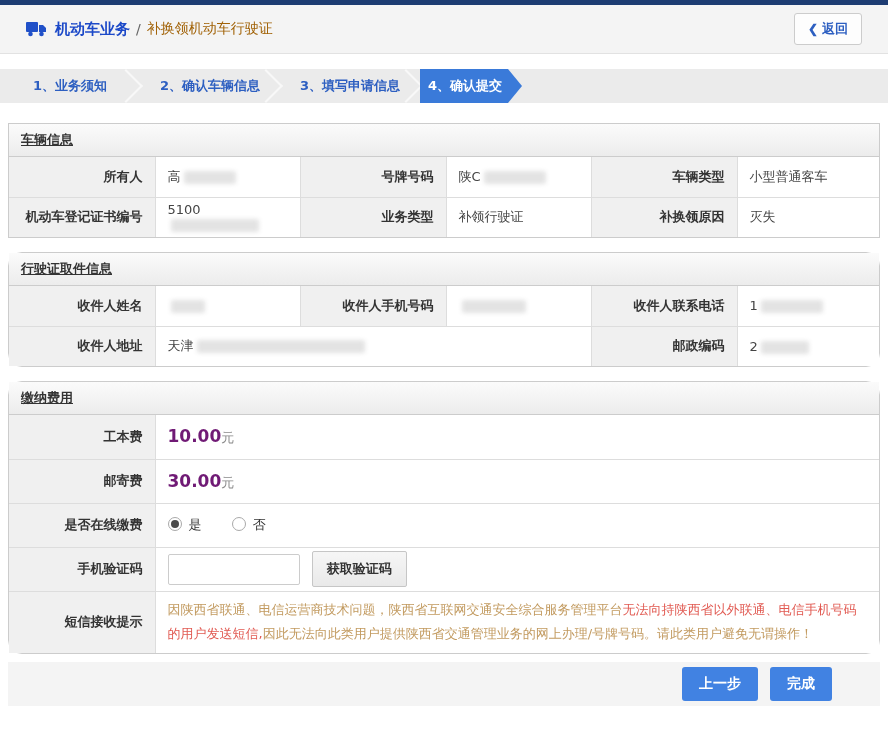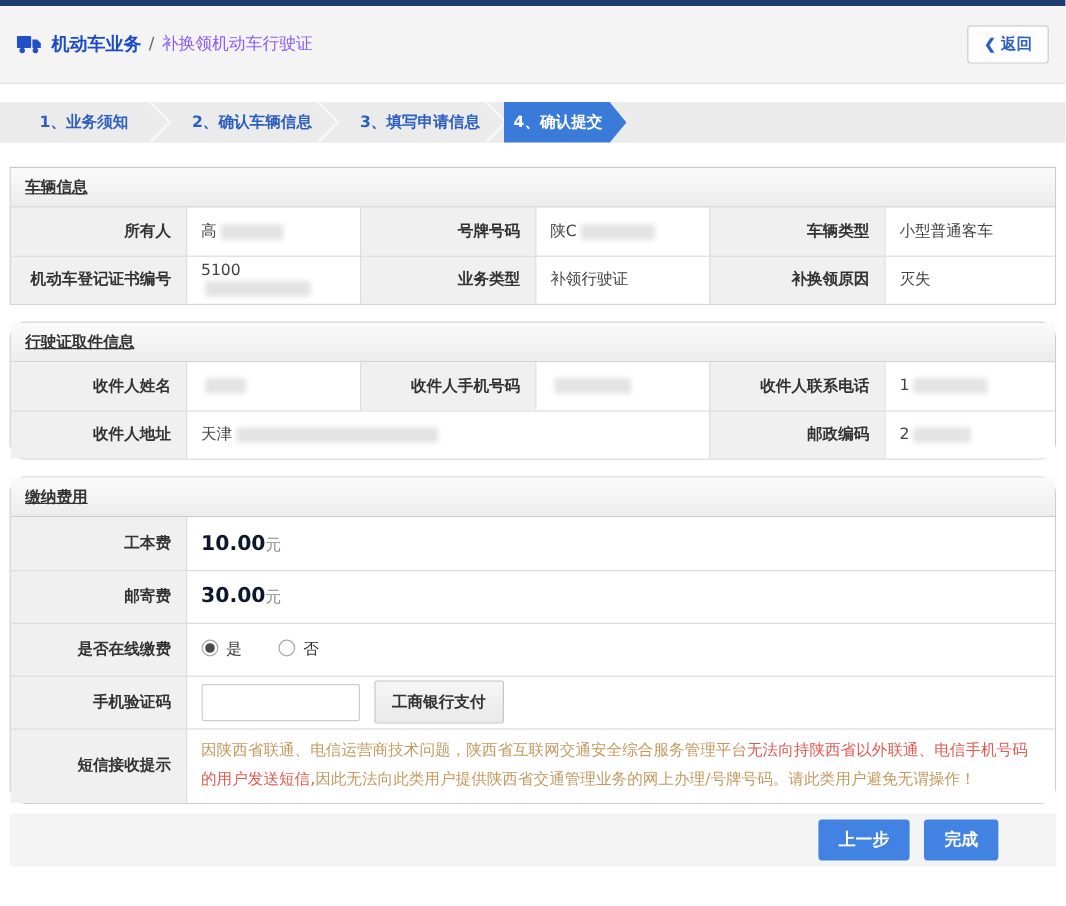--- a/index.html
+++ b/index.html
@@ -6,27 +6,27 @@
   html,body { width: 888px; background: #fff; }
   body {
     font-family: "DejaVu Sans", "Liberation Sans", sans-serif;
     font-size: 13px; color: #333; height: 755px; overflow: hidden;
   }
   
   .topbar { height: 5px; background: #1d3c72; }
 
   
   .header {
-    height: 65px; background: #f4f4f4; border-bottom: 1px solid #e2e2e2;
-    display: flex; align-items: center; padding: 0 14px;
+    height: 49px; background: #f4f4f4; border-bottom: 1px solid #e2e2e2;
+    display: flex; align-items: center; padding: 0 26px;
   }
   .truck-icon { display: inline-flex; margin-right: 8px; }
   .page-title { color: #1c49c8; font-size: 15px; font-weight: bold; }
   .crumb-sep { color: #666; margin: 0 6px; font-size: 14px; }
-  .page-subtitle { color: #8b5cf6; font-size: 14px; }
+  .page-subtitle { color: #a16207; font-size: 14px; }
   .back-btn {
     margin-left: auto; background: #fdfdfd; border: 1px solid #ccc;
     border-radius: 3px; padding: 6px 13px; color: #2d5fc1; font-size: 13px;
     font-weight: bold; cursor: pointer; display: flex; align-items: center; gap: 4px;
   }
   .back-chevron { font-size: 12px; }
 
   
   .tabs { margin-top: 15px; height: 34px; background: #ebebeb; display: flex; }
   .tab {
@@ -58,21 +58,21 @@
   td.lbl { background: #f0f0f0; text-align: right; font-weight: bold; color: #333; }
   td.val { background: #fff; color: #444; }
 
   .redact {
     display: inline-block; height: 13px; background: #e3e3e3; border-radius: 2px;
     filter: blur(2px); vertical-align: middle; margin-left: 3px;
   }
 
   
   .fees .grid td { height: 44px; }
-  .fee-num { color: #0f172a; font-weight: bold; font-size: 17px; }
+  .fee-num { color: #701a75; font-weight: bold; font-size: 17px; }
   .fee-unit { color: #8a8a8a; font-size: 13px; }
 
   .radio {
     display: inline-block; width: 14px; height: 14px; border-radius: 50%;
     border: 1px solid #a9a9a9; background: #fff; vertical-align: -2px; margin-right: 7px;
     cursor: pointer;
   }
   .radio.checked::after {
     content: ""; display: block; width: 8px; height: 8px; margin: 2px;
     border-radius: 50%; background: #4a4a4a;
@@ -222,21 +222,21 @@
       <td class="lbl">是否在线缴费</td>
       <td class="val">
         <span class="radio-item"><span class="radio checked"></span><span>是</span></span>
         <span class="radio-item"><span class="radio"></span><span>否</span></span>
       </td>
     </tr>
     <tr class="captcha-row">
       <td class="lbl">手机验证码</td>
       <td class="val">
         <input class="captcha-input" type="text" style="">
-        <button class="captcha-btn">工商银行支付</button>
+        <button class="captcha-btn">获取验证码</button>
       </td>
     </tr>
     <tr class="sms-row">
       <td class="lbl">短信接收提示</td>
       <td class="val">
         <div class="sms-text">
           <span class="warn-tan">因陕西省联通、电信运营商技术问题，陕西省互联网交通安全综合服务管理平台</span><span class="warn-red">无法向持陕西省以外联通、电信手机号码的用户发送短信,</span><span class="warn-tan">因此无法向此类用户提供陕西省交通管理业务的网上办理/号牌号码。请此类用户避免无谓操作！</span>
         </div>
       </td>
     </tr>

